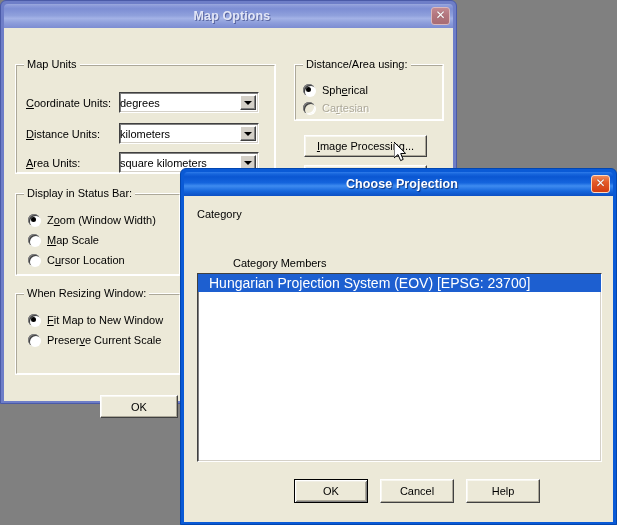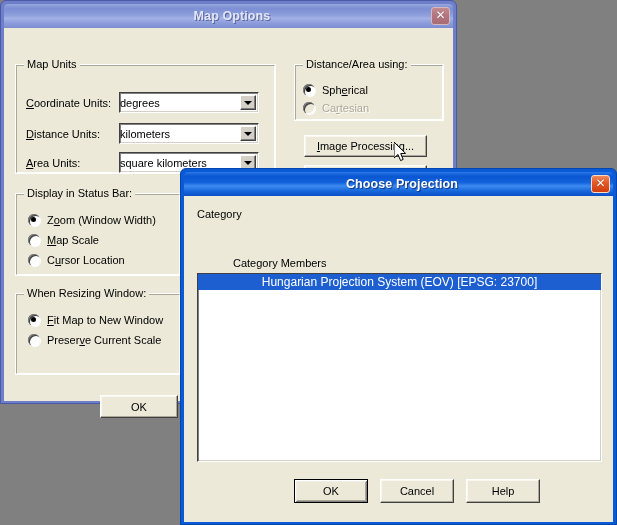--- a/index.html
+++ b/index.html
@@ -176,24 +176,23 @@
   .listbox {
     position: absolute;
     background: #ffffff;
     box-sizing: border-box;
     border: 1px solid #404040;
     border-right-color: #ffffff; border-bottom-color: #ffffff;
     box-shadow: inset 1px 1px 0 #808080, inset -1px -1px 0 #d4d0c8;
     overflow: hidden;
   }
   .listbox .item {
-    font-size: 12px;
-    padding: 1px 4px;
+    font-size: 14px;
+    padding: 1px 11px;
     white-space: nowrap;
-    text-align: center;
   }
   .listbox .item.selected { background: #1d5fd0; color: #ffffff; }
 
   
   .cursor { position: absolute; width: 14px; height: 21px; z-index: 50; pointer-events: none; }
 </style>
 </head>
 <body>
 
 <div id="root">

